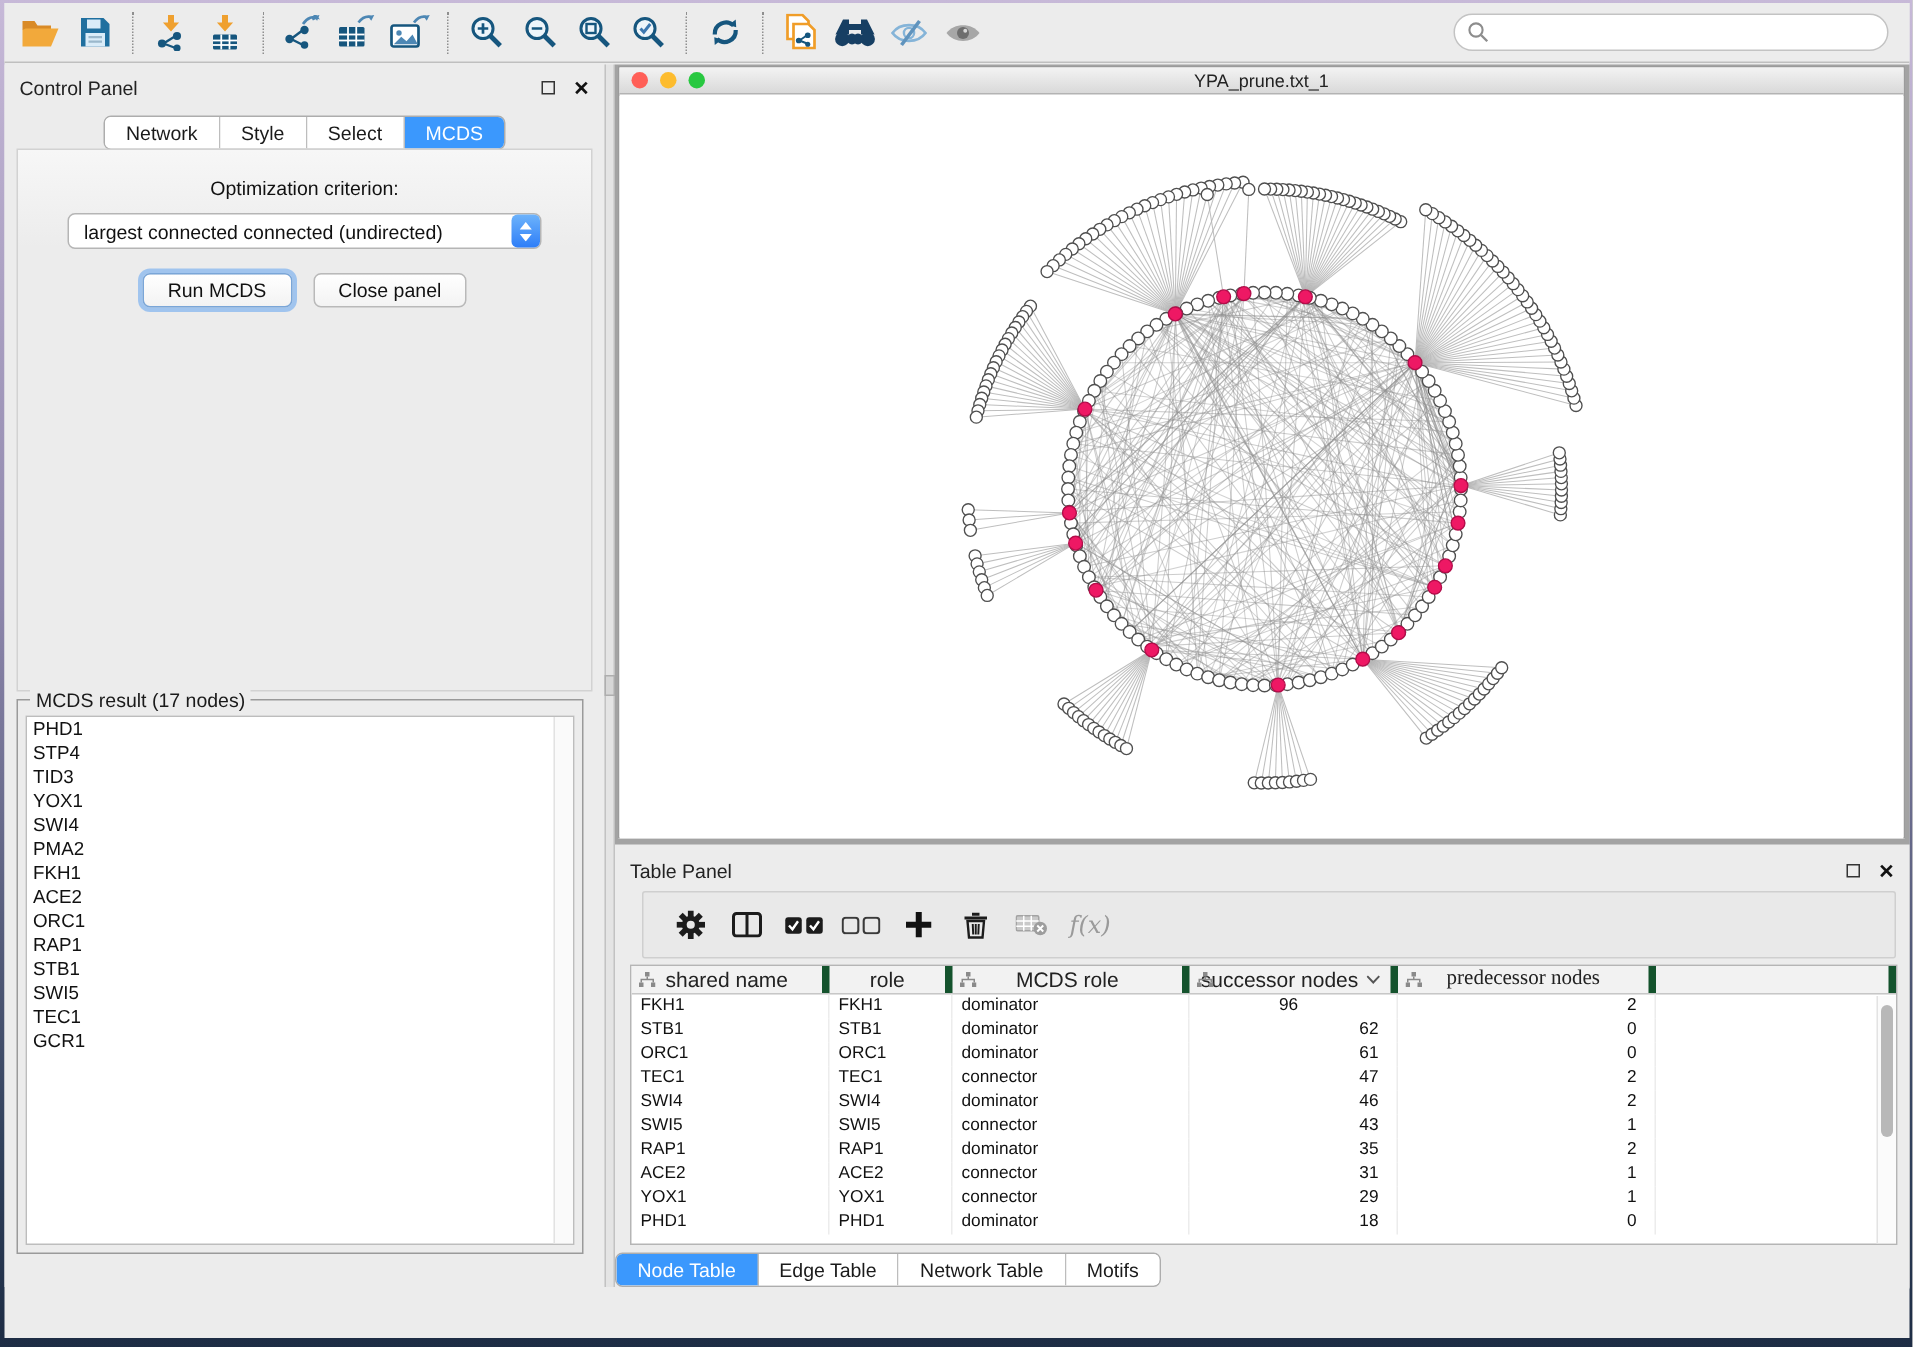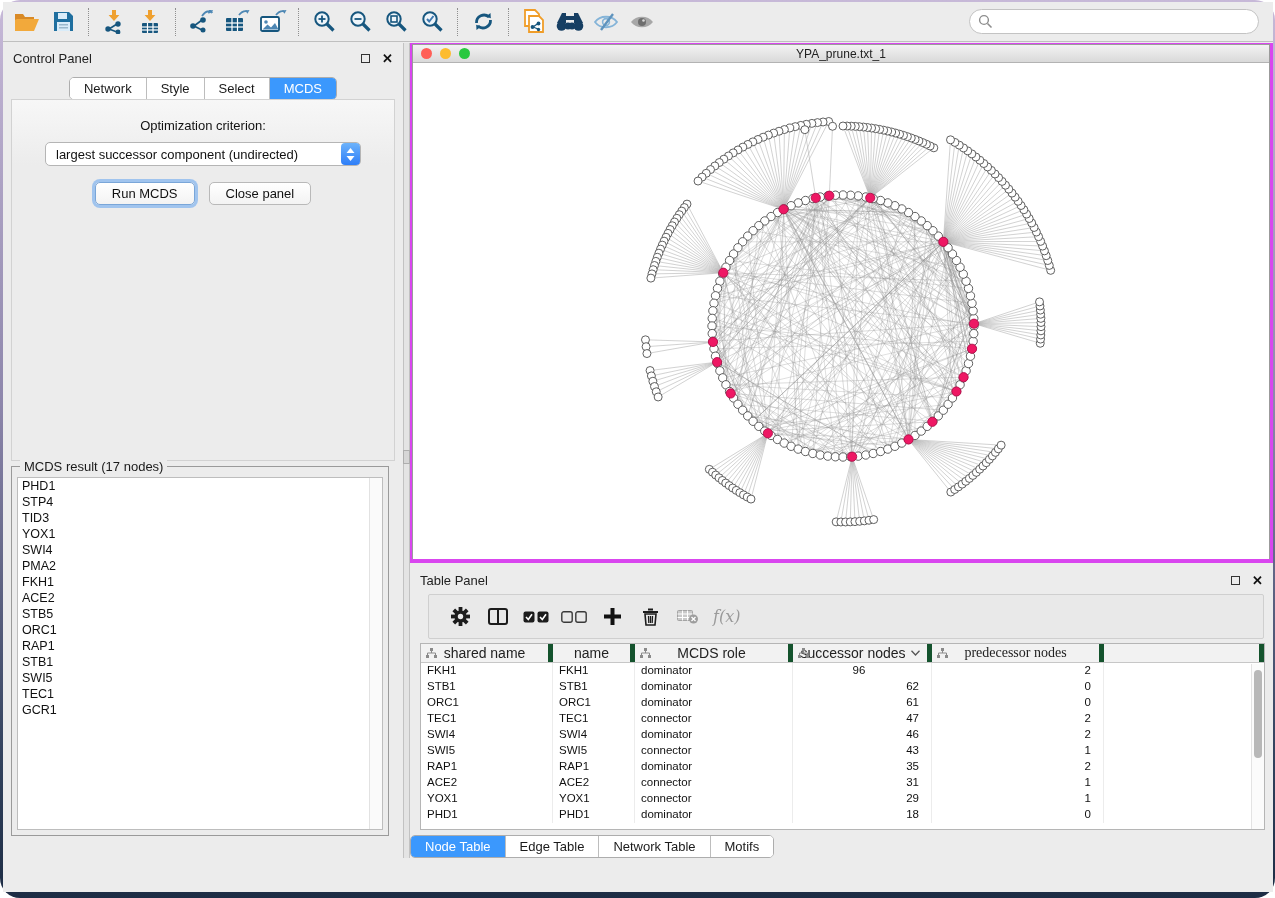--- a/index.html
+++ b/index.html
@@ -1,20 +1,20 @@
 <!DOCTYPE html>
 <html><head>
 <meta charset="utf-8">
 <style>
   * { margin:0; padding:0; box-sizing:border-box; }
   html,body { width:1275px; height:898px; overflow:hidden; }
   body { font-family:"Liberation Sans", sans-serif; font-size:13px; color:#1a1a1a; }
 
   .screen { position:relative; width:1275px; height:898px;
-    background:linear-gradient(180deg,#c7b9d8 0%, #8d86ab 45%, #31415c 85%, #1d2c44 100%);border-radius:20px; }
+    background:linear-gradient(180deg,#c7b9d8 0%, #8d86ab 45%, #31415c 85%, #1d2c44 100%); }
   .app { position:absolute; left:3px; top:2px; width:1270px; height:890px; background:#ececec; }
 
   
   .toolbar { position:absolute; left:0; top:0; width:100%; height:40px; background:#ececec;
     border-bottom:1px solid #bfbfbf; display:flex; align-items:center; padding:0 6px; }
   .tbtn { width:36px; height:32px; display:flex; align-items:center; justify-content:center; border-radius:4px; }
   .sep { width:1px; height:28px; border-left:1px dotted #8f8f8f; margin:0 7px; }
   .search-wrap { margin-left:auto; margin-right:8px; position:relative; }
   .search-input { width:290px; height:25px; border:1px solid #c3c3c3; border-radius:13px; background:#fff;
     padding:0 10px 0 28px; font-size:13px; outline:none; color:#333; }
@@ -58,21 +58,21 @@
   .mcds-scroll { position:absolute; right:0; top:0; bottom:0; width:13px; background:#fafafa; border-left:1px solid #e2e2e2; }
   .mcds-item { font-size:12.5px; line-height:16px; padding-left:4px; color:#111; cursor:default; }
 
   
   .vdivider { position:absolute; left:400px; top:41px; width:7px; height:815px; background:#e4e4e4;
     border-left:1px solid #c2c2c2; border-right:1px solid #c2c2c2; }
   .vhandle { position:absolute; left:-1px; top:407px; width:7px; height:14px; background:#d6d6d6; border:1px solid #aeaeae; }
   .hhandle { position:absolute; left:427px; top:553px; width:14px; height:7px; background:#d6d6d6; border:1px solid #aeaeae; }
 
   
-  .net-region { position:absolute; left:407px; top:41px; width:863px; height:815px; background:#d946ef; }
+  .net-region { position:absolute; left:407px; top:41px; width:863px; height:815px; background:#a3a3a3; }
   .net-window { position:absolute; left:2px; top:1px; width:858px; height:515px; border:1px solid #9b9b9b; background:#fff; }
   .net-titlebar { height:18px; background:linear-gradient(#f3f3f3,#d9d9d9); border-bottom:1px solid #b3b3b3;
     position:relative; display:flex; align-items:center; }
   .lights { display:flex; gap:8px; margin-left:8px; }
   .light { width:11px; height:11px; border-radius:50%; }
   .net-title { position:absolute; left:0; right:0; text-align:center; font-size:12px; color:#222; }
   .net-canvas { position:absolute; left:0; top:19px; width:856px; height:495px; background:#fff; overflow:hidden; }
 
   
   .table-panel { position:absolute; left:0px; top:520px; width:863px; height:296px; background:#ececec; }
@@ -291,21 +291,21 @@
             <div class="seg-tab">Network</div>
             <div class="seg-tab">Style</div>
             <div class="seg-tab">Select</div>
             <div class="seg-tab active">MCDS</div>
           </div>
     </div>
     <div class="cp-inner">
       <div class="opt-label">Optimization criterion:</div>
       <div class="select-row">
         <div class="mac-select">
-          <span class="sel-text">largest successor component (undirected)</span>
+          <span class="sel-text">largest connected connected (undirected)</span>
           <span class="sel-stepper">
             <svg width="9" height="6" viewBox="0 0 9 6">
                   <path d="M4.5 0 L8.5 5 H0.5z" fill="#fff"></path>
                 </svg>
             <svg width="9" height="6" viewBox="0 0 9 6">
                   <path d="M4.5 6 L8.5 1 H0.5z" fill="#fff"></path>
                 </svg>
           </span>
         </div>
       </div>
@@ -319,21 +319,20 @@
       <div class="mcds-list" id="mcds-list">
         <div class="mcds-scroll"></div>
       <div class="mcds-item">PHD1</div>
             <div class="mcds-item">STP4</div>
             <div class="mcds-item">TID3</div>
             <div class="mcds-item">YOX1</div>
             <div class="mcds-item">SWI4</div>
             <div class="mcds-item">PMA2</div>
             <div class="mcds-item">FKH1</div>
             <div class="mcds-item">ACE2</div>
-            <div class="mcds-item">STB5</div>
             <div class="mcds-item">ORC1</div>
             <div class="mcds-item">RAP1</div>
             <div class="mcds-item">STB1</div>
             <div class="mcds-item">SWI5</div>
             <div class="mcds-item">TEC1</div>
             <div class="mcds-item">GCR1</div>
           </div>
     </div>
   </div>
 
@@ -1219,21 +1218,21 @@
                   <g fill="#8a8a8a">
                     <rect x="4" y="0" width="3" height="3"></rect>
                     <rect x="0" y="7" width="3" height="3"></rect>
                     <rect x="8" y="7" width="3" height="3"></rect>
                   </g>
                   <path d="M5.5 3 v2 M1.5 7 v-2 h8 v2" stroke="#8a8a8a" fill="none" stroke-width="1"></path>
                 </svg>
                 <span>shared name</span>
               </div>
               <div class="th" style="width: 82px; flex: 0 0 82px;">
-                <span>name</span>
+                <span>role</span>
               </div>
               <div class="th" style="width: 158px; flex: 0 0 158px;">
                 <svg class="tree-ic" width="11" height="11" viewBox="0 0 11 11">
                   <g fill="#8a8a8a">
                     <rect x="4" y="0" width="3" height="3"></rect>
                     <rect x="0" y="7" width="3" height="3"></rect>
                     <rect x="8" y="7" width="3" height="3"></rect>
                   </g>
                   <path d="M5.5 3 v2 M1.5 7 v-2 h8 v2" stroke="#8a8a8a" fill="none" stroke-width="1"></path>
                 </svg>

